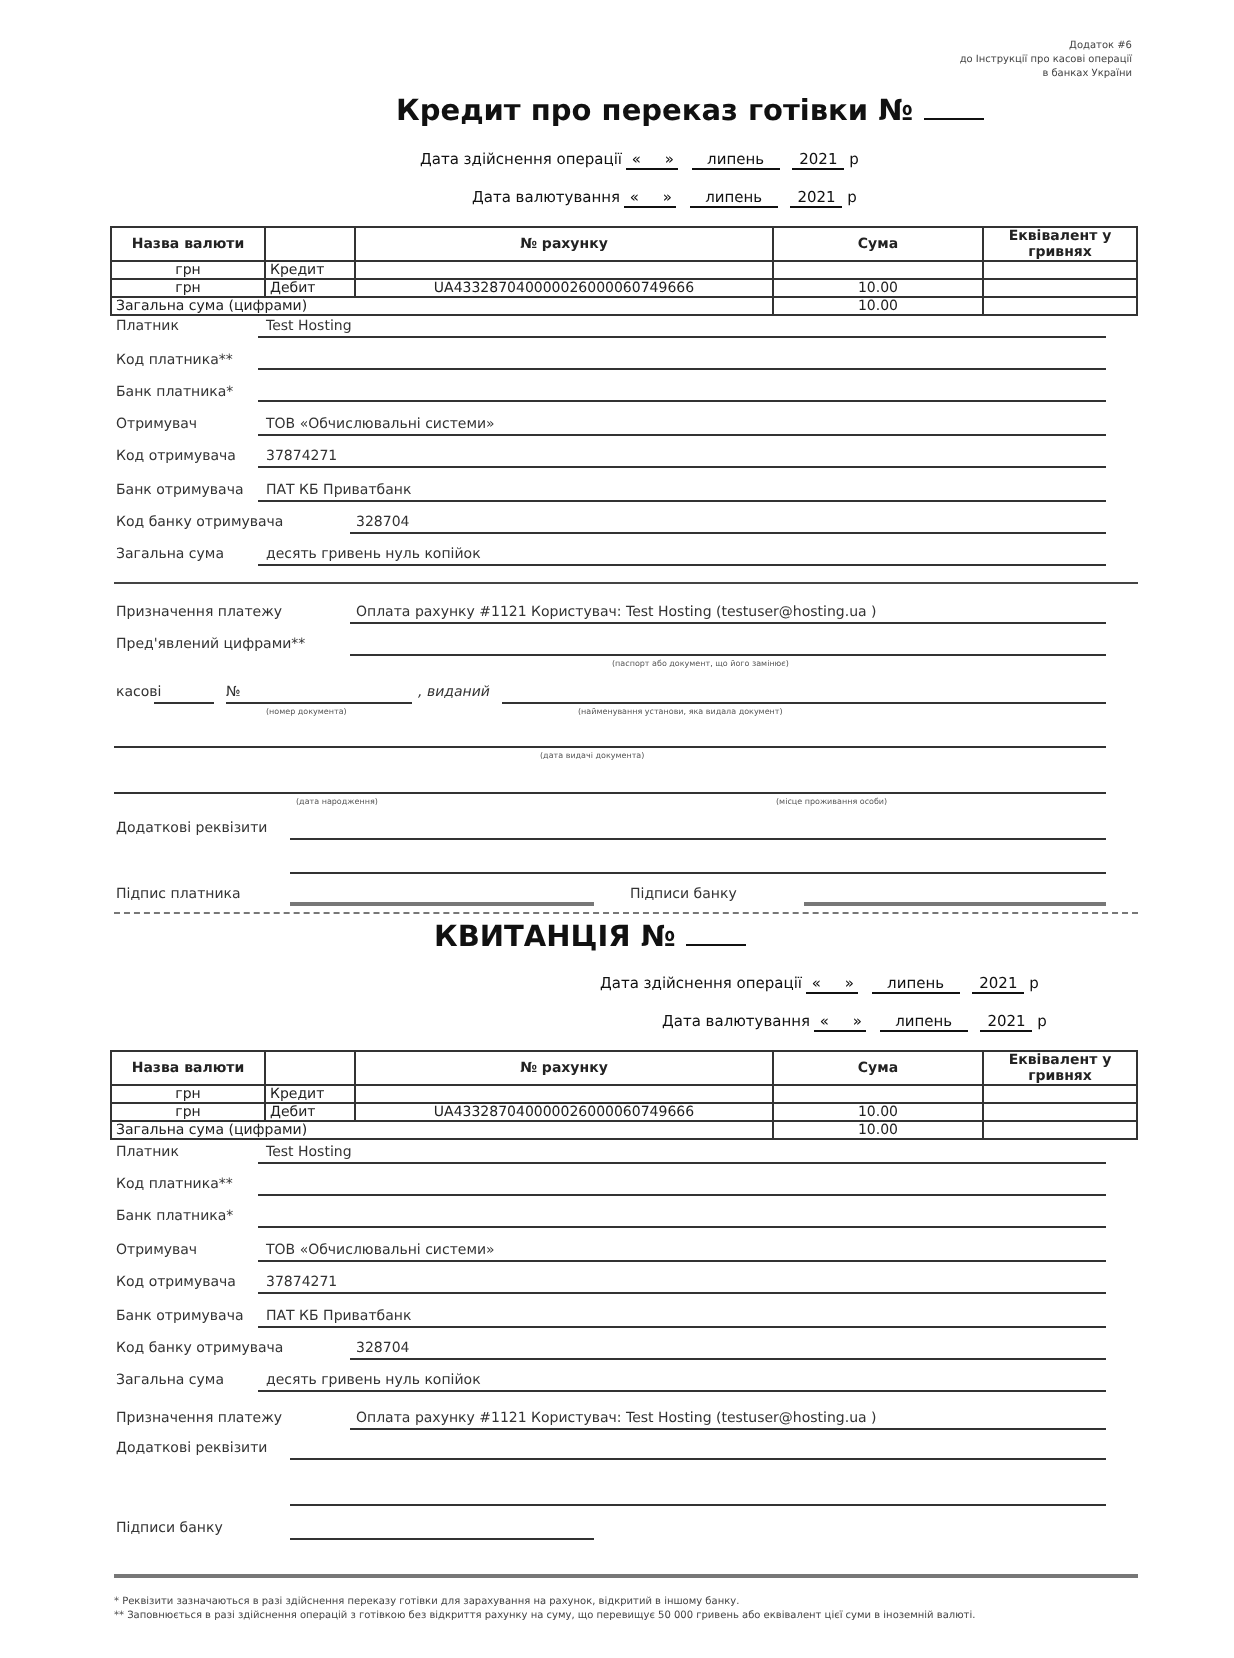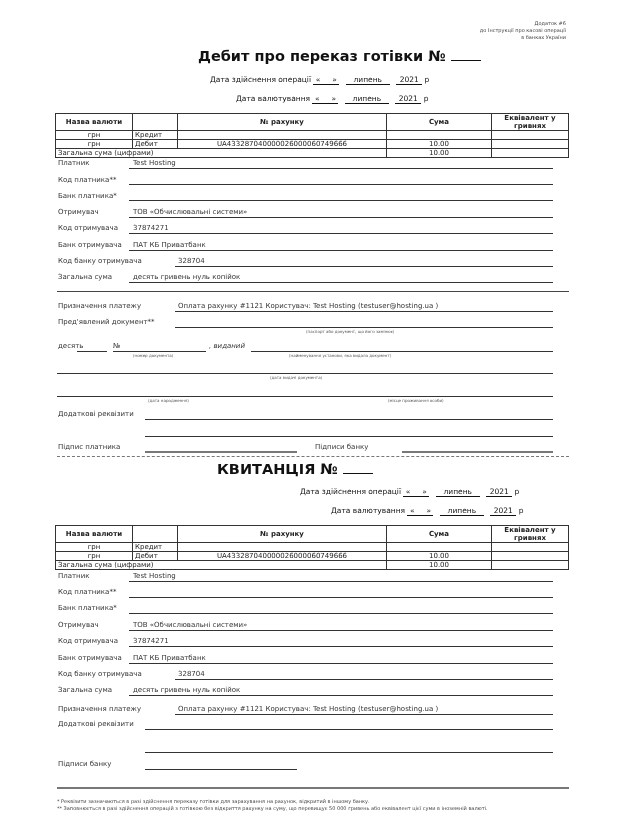--- a/index.html
+++ b/index.html
@@ -24,21 +24,21 @@
 </head>
 <body>
 
 <div class="abs note" style="right:51px; top:20px;">
   <div>Додаток #6</div>
   <div>до Інструкції про касові операції</div>
   <div>в банках України</div>
 </div>
 
 <div class="abs title" style="left:198px; top:48px;">
-  <span>Дебит про переказ готівки №</span>
+  <span>Кредит про переказ готівки №</span>
   <span style="display:inline-block; width:30px; border-bottom:1px solid #111;"></span>
 </div>
 
 <div class="abs date-row" style="left:210px; top:75px;">
   <span>Дата здійснення операції</span>
   <span class="u" style="width:26px;"><span>«</span>&nbsp;&nbsp;&nbsp;&nbsp;&nbsp;<span>»</span></span>
   <span class="u" style="width:44px; margin-left:4px;">липень</span>
   <span class="u" style="width:26px; margin-left:4px;">2021</span>
   <span>р</span>
 </div>
@@ -110,25 +110,25 @@
 <div class="abs lbl" style="left:58px; top:273px;">Загальна сума</div>
 <div class="abs val" style="left:133px; top:273px;">десять гривень нуль копійок</div>
 <div class="line" style="left:129px; top:282px; width:424px;"></div>
 
 <div class="line" style="left:57px; top:291px; width:512px; border-bottom:1px solid #444;"></div>
 
 <div class="abs lbl" style="left:58px; top:302px;">Призначення платежу</div>
 <div class="abs val" style="left:178px; top:302px;">Оплата рахунку #1121 Користувач: Test Hosting  (testuser@hosting.ua )</div>
 <div class="line" style="left:175px; top:311px; width:378px;"></div>
 
-<div class="abs lbl" style="left:58px; top:318px;">Пред'явлений документ**</div>
+<div class="abs lbl" style="left:58px; top:318px;">Пред'явлений цифрами**</div>
 <div class="line" style="left:175px; top:327px; width:378px;"></div>
 <div class="abs hint" style="left:306px; top:329px;">(паспорт або документ, що його замінює)</div>
 
-<div class="abs lbl" style="left:58px; top:342px;">десять</div>
+<div class="abs lbl" style="left:58px; top:342px;">касові</div>
 <div class="line" style="left:77px; top:351px; width:30px;"></div>
 <div class="abs lbl" style="left:113px; top:342px;">№</div>
 <div class="line" style="left:113px; top:351px; width:93px;"></div>
 <div class="abs hint" style="left:133px; top:353px;">(номер документа)</div>
 <div class="abs lbl" style="left:209px; top:342px;font-style:italic;">, виданий</div>
 <div class="line" style="left:251px; top:351px; width:302px;"></div>
 <div class="abs hint" style="left:289px; top:353px;">(найменування установи, яка видала документ)</div>
 
 <div class="line" style="left:57px; top:373px; width:496px;"></div>
 <div class="abs hint" style="left:270px; top:375px;">(дата видачі документа)</div>

